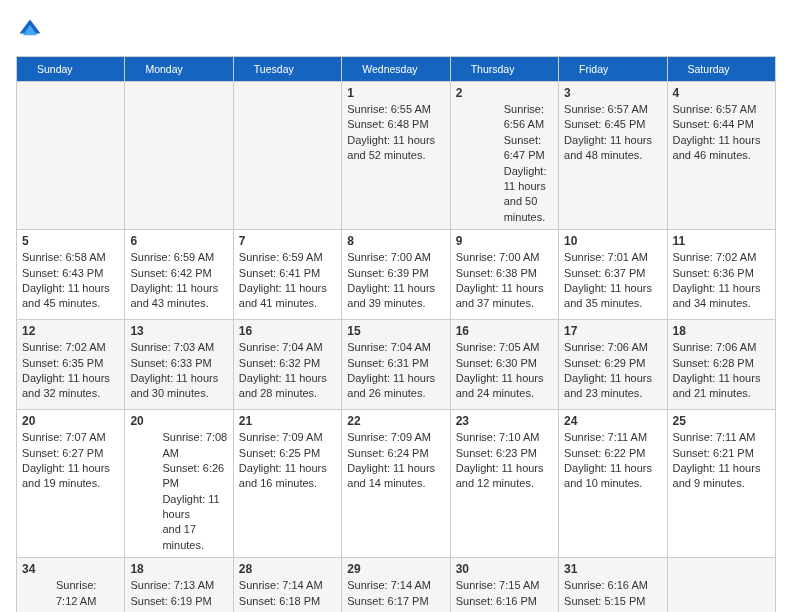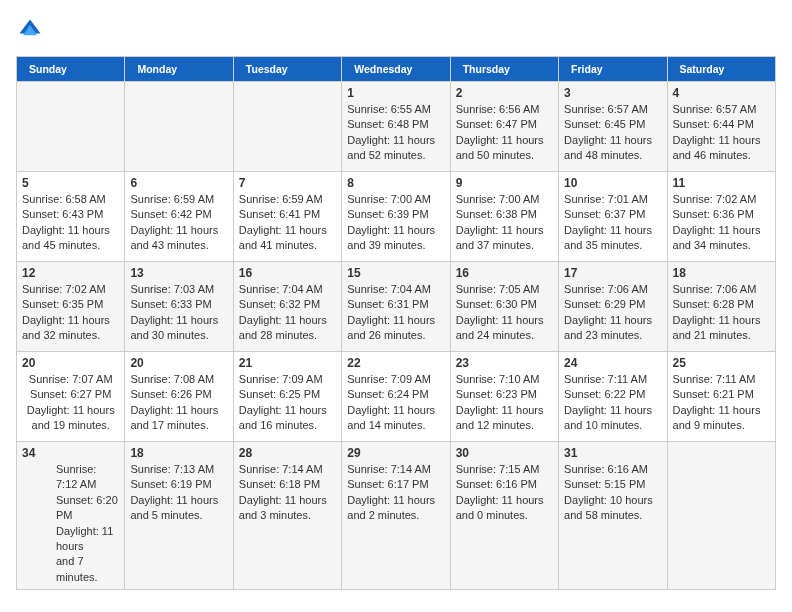--- a/index.html
+++ b/index.html
@@ -47,23 +47,23 @@
       color: #333;
     }
     .calendar {
       width: 100%;
       border-collapse: collapse;
       font-size: 10.5px;
     }
     .calendar th {
       background: #1565c0;
       color: #fff;
-      padding: 6px 12px;
+      padding: 6px 20px;
       text-align: left;
-      font-weight: bold;
+      font-weight: normal;
       border: 1px solid #ccc;
     }
     .calendar td {
       border: 1px solid #ccc;
       vertical-align: top;
       padding: 4px 5px;
       height: 90px;
       width: 14.28%;
       color: #333;
     }
@@ -124,21 +124,21 @@
         <td class="shaded empty-cell"></td>
         <td class="shaded">
           <span class="day-number">1</span>
           <div class="day-info" style="white-space: pre-line;">Sunrise: 6:55 AM
 Sunset: 6:48 PM
 Daylight: 11 hours
 and 52 minutes.</div>
         </td>
         <td class="shaded">
           <span class="day-number">2</span>
-          <div class="day-info" style="white-space: pre-line;">Sunrise: 6:56 AM
+          <div class="day-info" style="white-space: pre-line; margin-left: 48px;">Sunrise: 6:56 AM
 Sunset: 6:47 PM
 Daylight: 11 hours
 and 50 minutes.</div>
         </td>
         <td class="shaded">
           <span class="day-number">3</span>
           <div class="day-info" style="white-space: pre-line;">Sunrise: 6:57 AM
 Sunset: 6:45 PM
 Daylight: 11 hours
 and 48 minutes.</div>
@@ -249,28 +249,28 @@
           <span class="day-number">18</span>
           <div class="day-info" style="white-space: pre-line;">Sunrise: 7:06 AM
 Sunset: 6:28 PM
 Daylight: 11 hours
 and 21 minutes.</div>
         </td>
       </tr>
       <tr>
         <td>
           <span class="day-number">20</span>
-          <div class="day-info" style="white-space: pre-line; text-align: center;">Sunrise: 7:07 AM
+          <div class="day-info" style="white-space: pre-line;">Sunrise: 7:07 AM
 Sunset: 6:27 PM
 Daylight: 11 hours
 and 19 minutes.</div>
         </td>
         <td>
           <span class="day-number">20</span>
-          <div class="day-info" style="white-space: pre-line;">Sunrise: 7:08 AM
+          <div class="day-info" style="white-space: pre-line; margin-left: 32px;">Sunrise: 7:08 AM
 Sunset: 6:26 PM
 Daylight: 11 hours
 and 17 minutes.</div>
         </td>
         <td>
           <span class="day-number">21</span>
           <div class="day-info" style="white-space: pre-line;">Sunrise: 7:09 AM
 Sunset: 6:25 PM
 Daylight: 11 hours
 and 16 minutes.</div>

